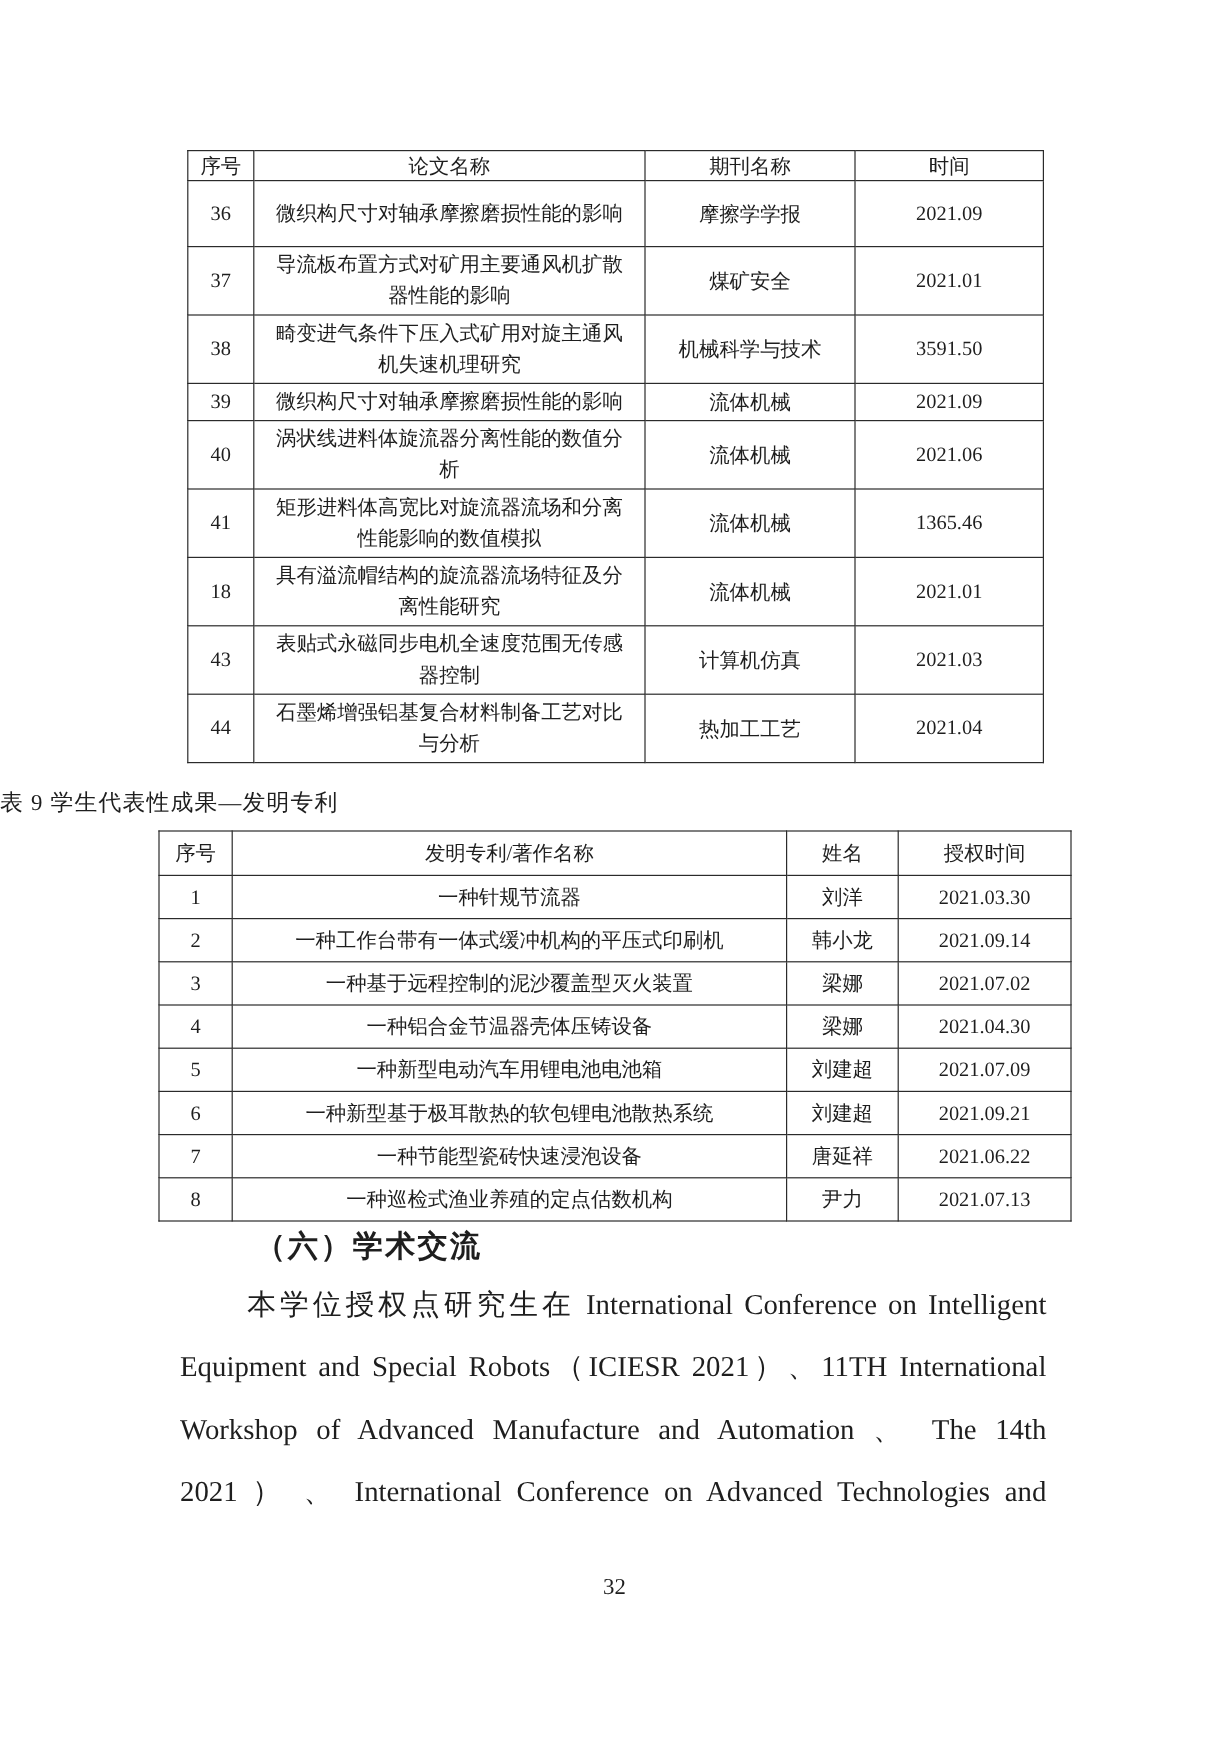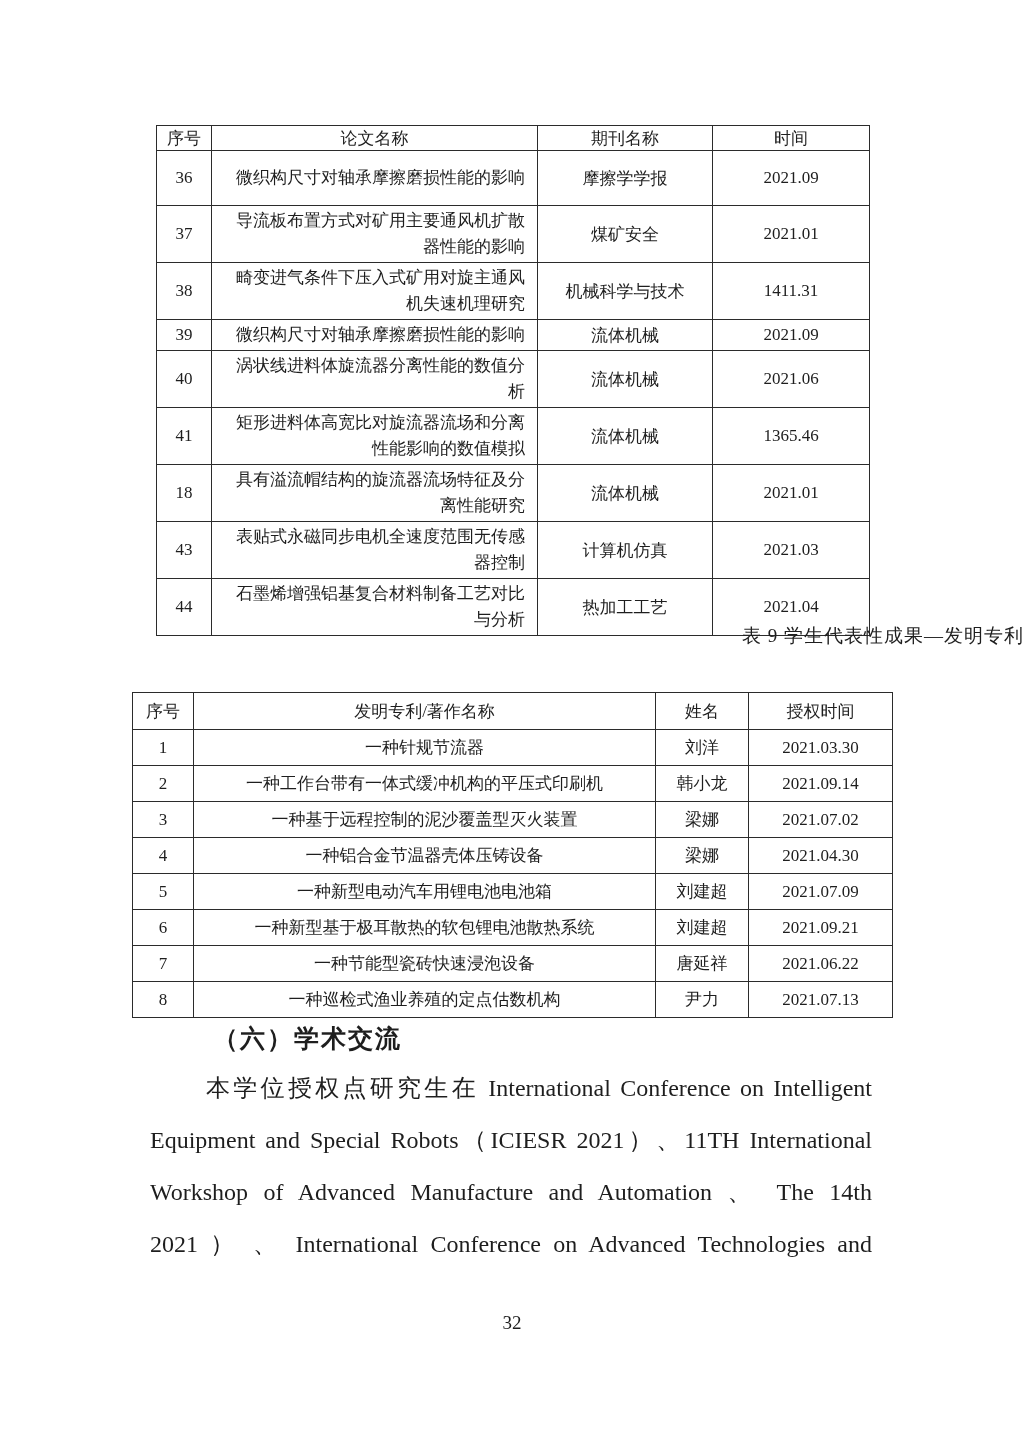--- a/index.html
+++ b/index.html
@@ -14,29 +14,29 @@
   .abs { position:absolute; }
 
   table { border-collapse:collapse; table-layout:fixed; }
   th, td { border:1px solid #2b2b2b; font-weight:normal; overflow:hidden; }
 
   
   #table1 { left:156px; top:125px; width:713px; }
   #table1 th { height:24px; font-size:17px; text-align:center; padding:0; }
   #table1 td { font-size:17px; vertical-align:middle; }
   #table1 .c-no   { text-align:center; }
-  #table1 .c-title{ text-align:right; padding:2px 12px; line-height:26px; }
+  #table1 .c-title{ text-align:center; padding:2px 12px; line-height:26px; }
   #table1 .c-mid  { text-align:center; }
   tr.r-tall  { height:55px; }
   tr.r-short { height:22px; }
 
   
   .table-caption {
-    left:0; top:623px; width:1024px;
-    text-align:right; font-size:19px; letter-spacing:1px;
+    left:0; top:656px; width:1024px;
+    text-align:left; font-size:19px; letter-spacing:1px;
   }
 
   
   #table2 { left:132px; top:692px; width:760px; }
   #table2 th { height:36px; font-size:17px; text-align:center; padding:0; }
   #table2 td { height:35px; font-size:17px; text-align:center; vertical-align:middle; padding:0 2px; }
 
   
   .section-heading {
     left:213px; top:1022px;
@@ -86,21 +86,21 @@
   <tr class="r-tall">
     <td class="c-no">37</td>
     <td class="c-title">导流板布置方式对矿用主要通风机扩散器性能的影响</td>
     <td class="c-mid">煤矿安全</td>
     <td class="c-mid">2021.01</td>
   </tr>
   <tr class="r-tall">
     <td class="c-no">38</td>
     <td class="c-title">畸变进气条件下压入式矿用对旋主通风机失速机理研究</td>
     <td class="c-mid">机械科学与技术</td>
-    <td class="c-mid">1411.31</td>
+    <td class="c-mid">3591.50</td>
   </tr>
   <tr class="r-short">
     <td class="c-no">39</td>
     <td class="c-title">微织构尺寸对轴承摩擦磨损性能的影响</td>
     <td class="c-mid">流体机械</td>
     <td class="c-mid">2021.09</td>
   </tr>
   <tr class="r-tall">
     <td class="c-no">40</td>
     <td class="c-title">涡状线进料体旋流器分离性能的数值分析</td>

